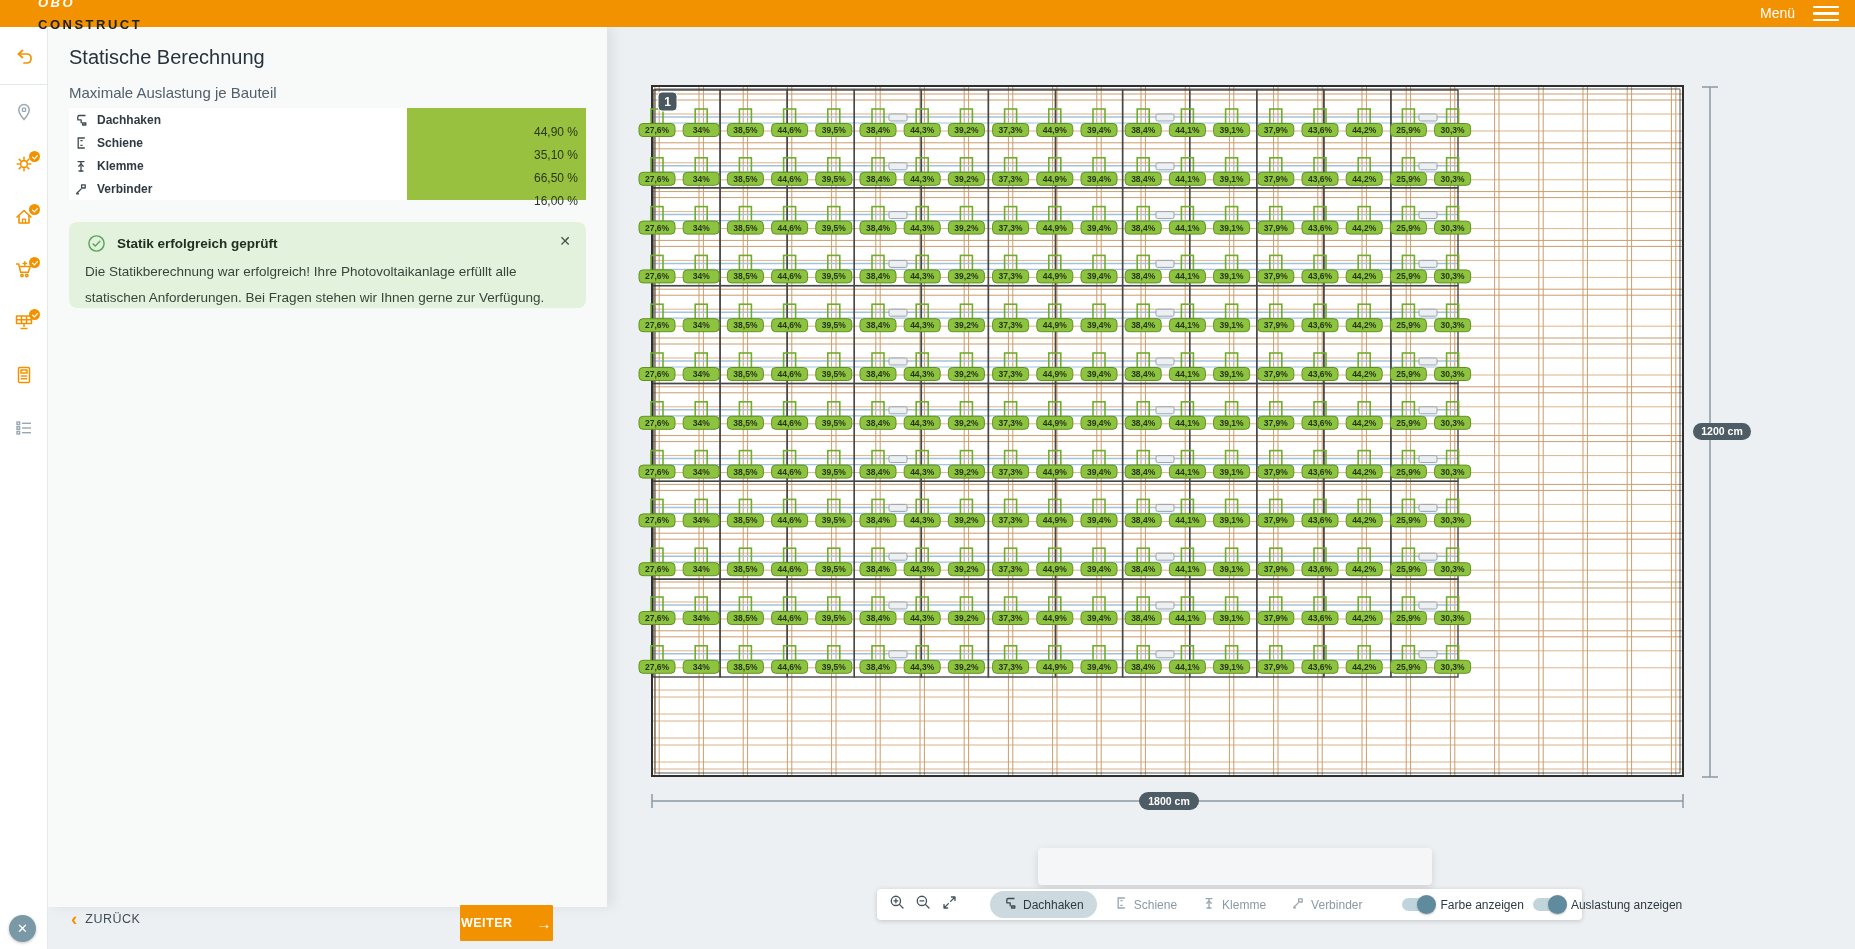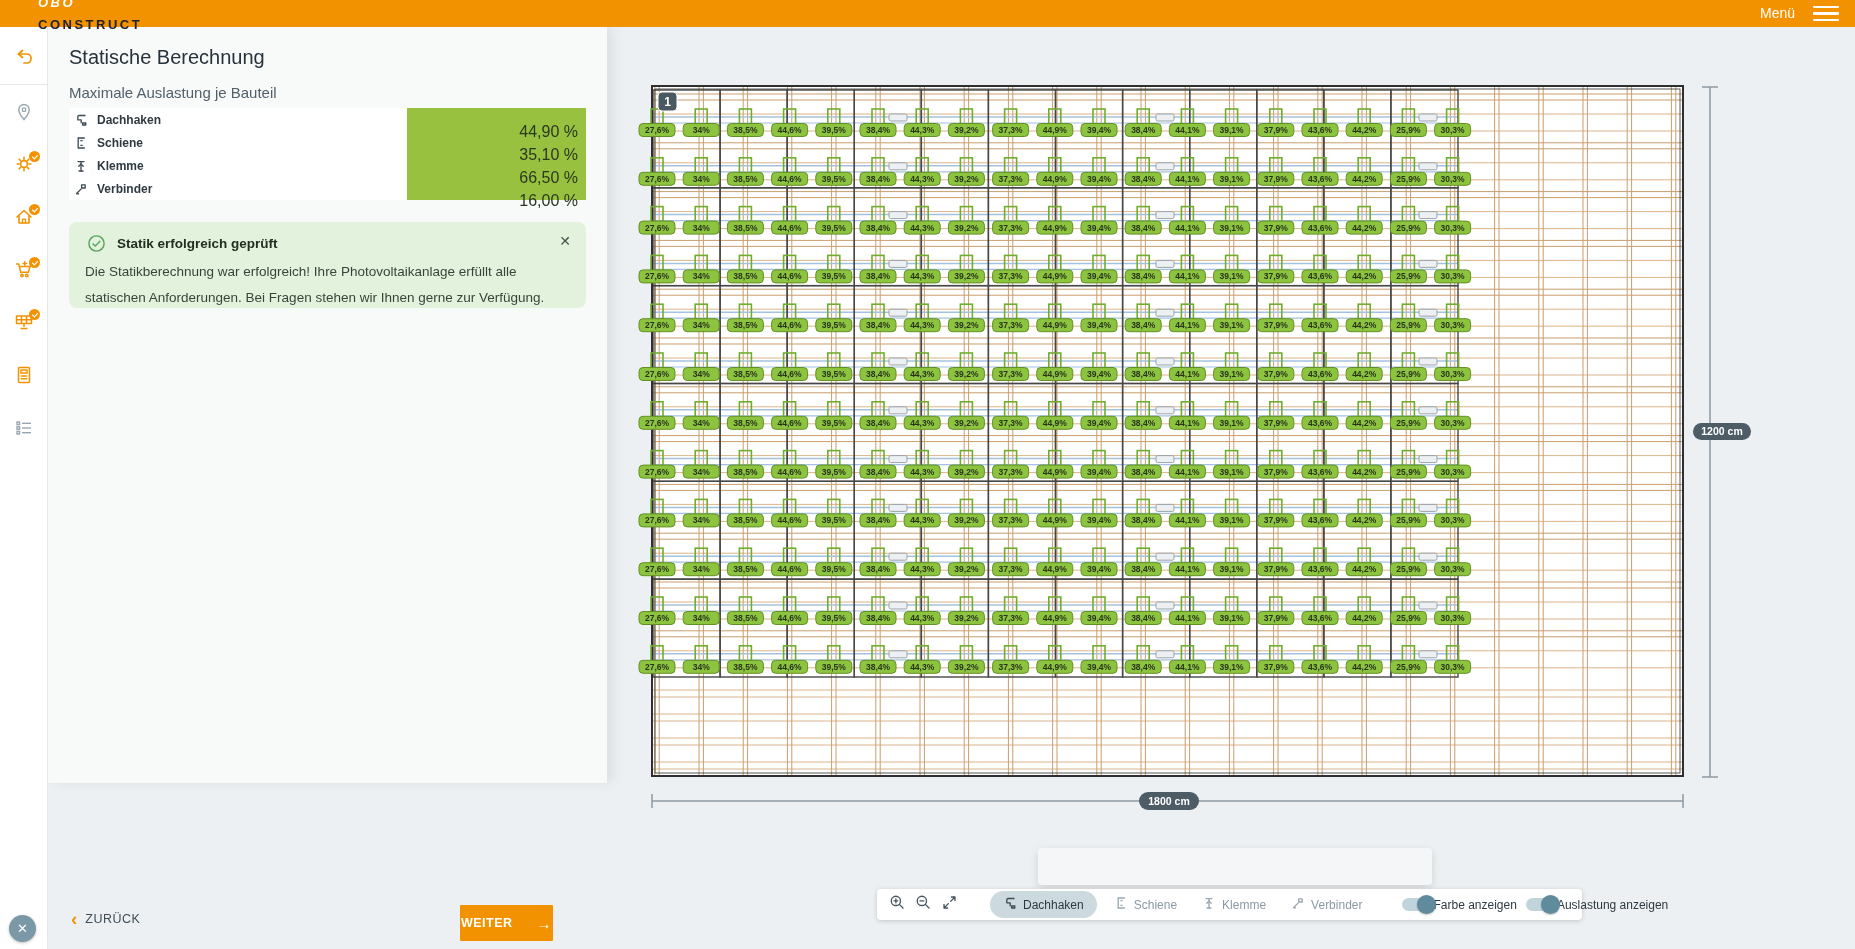--- a/index.html
+++ b/index.html
@@ -36,32 +36,32 @@
     background:#f39200; display:flex; align-items:center; justify-content:center;
   }
   .done-badge svg { width:8px; height:8px; }
   .float-close {
     position:absolute; left:9px; top:915px; width:27px; height:27px; border-radius:50%;
     background:#7b98a6; color:#fff; display:flex; align-items:center; justify-content:center;
     font-size:13px; z-index:60; cursor:pointer; box-shadow:0 1px 3px rgba(0,0,0,.25);
   }
   
   .panel {
-    position:absolute; left:48px; top:27px; width:559px; height:756px;
+    position:absolute; left:48px; top:27px; width:559px; height:880px;
     background:#f8fafa; box-shadow:6px 0 12px rgba(0,0,0,.07); z-index:30;
   }
   .panel-title { position:absolute; left:21px; top:19px; font-size:20px; color:#26323b; }
   .panel-subtitle { position:absolute; left:21px; top:57px; font-size:15px; color:#51606a; }
   .comp-table { position:absolute; left:21px; top:81px; width:517px; height:92px; background:#ffffff; }
   .comp-green { position:absolute; left:338px; top:0; width:179px; height:92px; background:#97c13e; }
   .comp-row { position:relative; height:23px; display:flex; align-items:center; }
   .comp-row .c-icon { margin-left:5px; width:14px; height:14px; color:#3c4a54; }
   .comp-row .c-icon svg { width:14px; height:14px; }
   .comp-row .c-label { margin-left:9px; font-size:12px; font-weight:bold; color:#2f3a42; }
-  .comp-row .c-value { position:absolute; right:8px; font-size:16px; color:#2b3820;margin-top:25px; }
+  .comp-row .c-value { position:absolute; right:8px; font-size:12px; color:#2b3820;margin-top:25px; }
   .alert {
     position:absolute; left:21px; top:195px; width:517px; height:86px;
     background:#e3f2dc; border-radius:8px;
   }
   .alert-head { position:absolute; left:18px; top:12px; display:flex; align-items:center; gap:11px; }
   .alert-head svg { width:19px; height:19px; }
   .alert-title { font-size:13.5px; font-weight:bold; color:#222e22; }
   .alert-close { position:absolute; right:15px; top:11px; font-size:14px; color:#44524a; cursor:pointer; }
   .alert-body { position:absolute; left:16px; top:37px; width:480px; font-size:13.5px; line-height:26px; color:#36453a; }
   .back-btn { position:absolute; left:23px; top:882px; display:flex; align-items:center; gap:8px; cursor:pointer; }
@@ -83,21 +83,21 @@
     position:absolute; left:877px; top:889px; width:705px; height:31px;
     background:#ffffff; border-radius:4px; box-shadow:0 1px 5px rgba(0,0,0,.18);
     display:flex; align-items:center; padding:0 12px; gap:9px; z-index:20;
   }
   .tool-btn { width:24px; height:24px; display:flex; align-items:center; justify-content:center; cursor:pointer; color:#45535c; }
   .tool-btn svg { width:17px; height:17px; }
   .tb-divider { width:1px; height:22px; background:#d8dee1; margin:0 7px; }
   .comp-btn { display:flex; align-items:center; gap:6px; font-size:12px; padding:5px 8px; cursor:pointer; color:#8a9aa4; white-space:nowrap; }
   .comp-btn svg { width:14px; height:14px; }
   .comp-btn.active { background:#ccd9de; border-radius:14px; color:#2e3a42; padding:5px 13px; }
-  .toggle-wrap { display:flex; align-items:center; cursor:pointer; white-space:nowrap; }
+  .toggle-wrap { display:flex; align-items:center; gap:7px; cursor:pointer; white-space:nowrap; }
   .toggle { position:relative; width:31px; height:13px; border-radius:7px; background:#bfd4db; }
   .toggle .knob { position:absolute; right:-3px; top:-3px; width:19px; height:19px; border-radius:50%; background:#5f8b9d; box-shadow:0 1px 2px rgba(0,0,0,.25); }
   .toggle-label { font-size:12px; color:#2e3a42; }
 </style>
 </head>
 <body>
 
 <div class="header">
   <div class="logo">
     <span class="obo">OBO</span>

